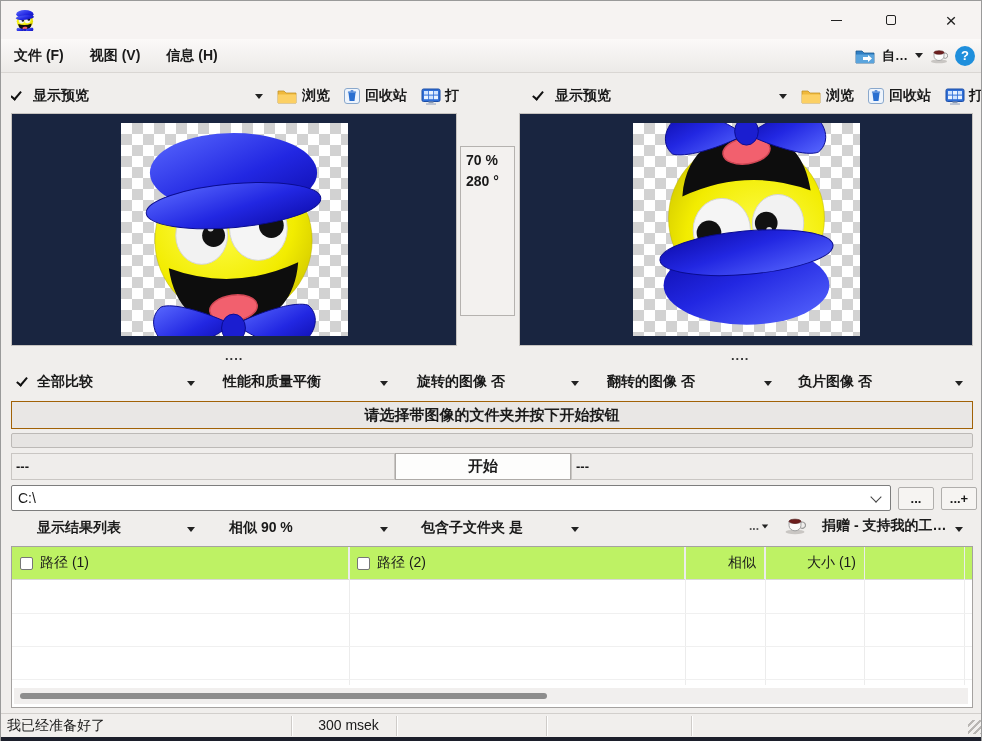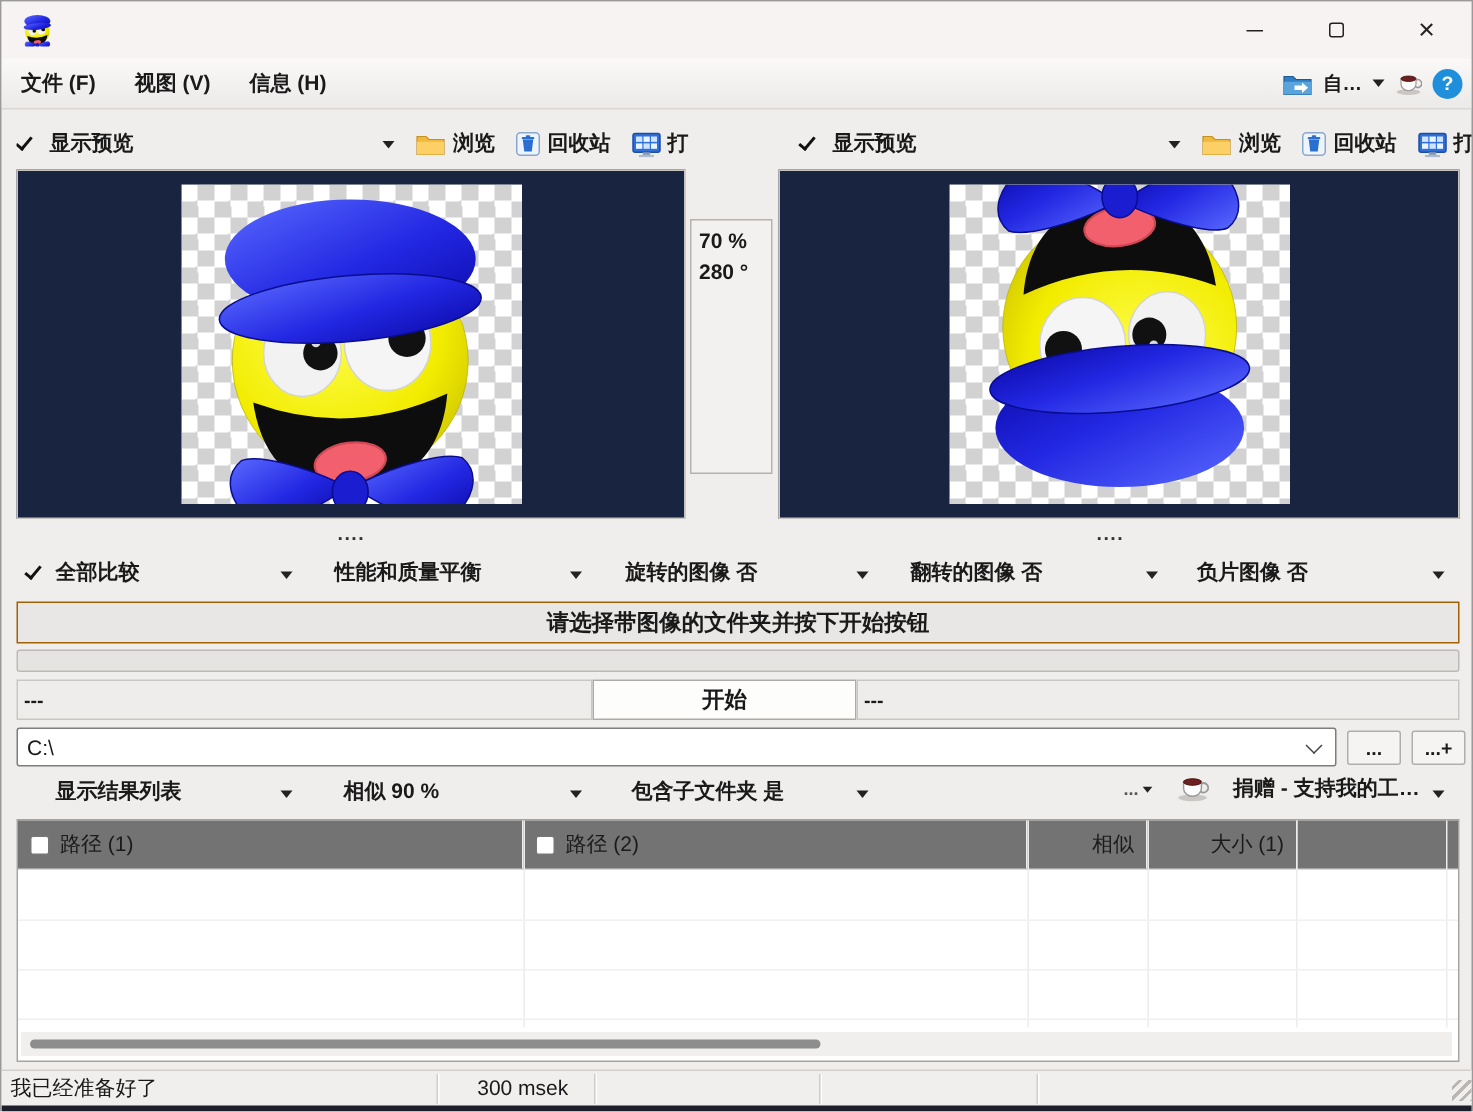--- a/index.html
+++ b/index.html
@@ -82,21 +82,21 @@
   .chev { position:absolute; right:10px; top:7px; width:8px; height:8px;
           border-right:1.6px solid #444; border-bottom:1.6px solid #444; transform:rotate(45deg); }
   .pbtn { position:absolute; top:486px; height:23px; background:#f6f4f2; border:1px solid #b0aeac;
           border-radius:2px; font-size:13px; font-weight:bold; display:flex; align-items:center; justify-content:center; }
   .pbtn-more { left:897px; width:36px; }
   .pbtn-add { left:940px; width:36px; }
 
   
   .table { position:absolute; left:10px; top:545px; width:962px; height:162px; background:#fff;
            border:1px solid #a5a2a0; }
-  .thead { position:absolute; left:0; top:0; width:100%; height:33px; background:#737373;
+  .thead { position:absolute; left:0; top:0; width:100%; height:33px; background:#bef264;
            border-bottom:1px solid #d8d8d8; display:flex; align-items:center; font-size:14px; }
   .th { height:100%; display:flex; align-items:center; border-right:1px solid #ececec; }
   .th-l { justify-content:flex-start; padding-left:8px; gap:7px; }
   .th-r { justify-content:flex-end; padding-right:8px; }
   .cb { width:13px; height:13px; border:1px solid #767676; background:#fff; border-radius:2px; }
   .vline { position:absolute; top:0; width:1px; height:138px; background:#ececec; }
   .hline { position:absolute; left:0; width:100%; height:1px; background:#f0f0f0; }
   .hscroll { position:absolute; left:2px; bottom:3px; width:954px; height:16px; background:#f1efee; }
   .hthumb { position:absolute; left:6px; top:5px; width:527px; height:6px; background:#8d8d8d; border-radius:3px; }
 

